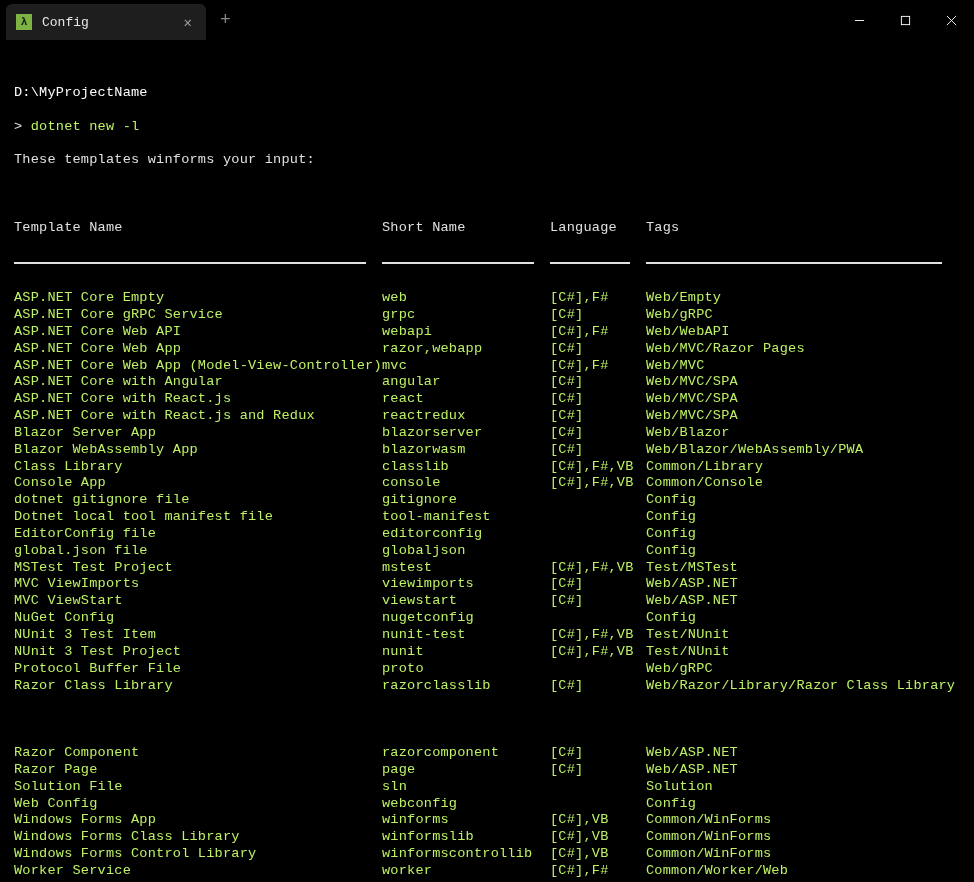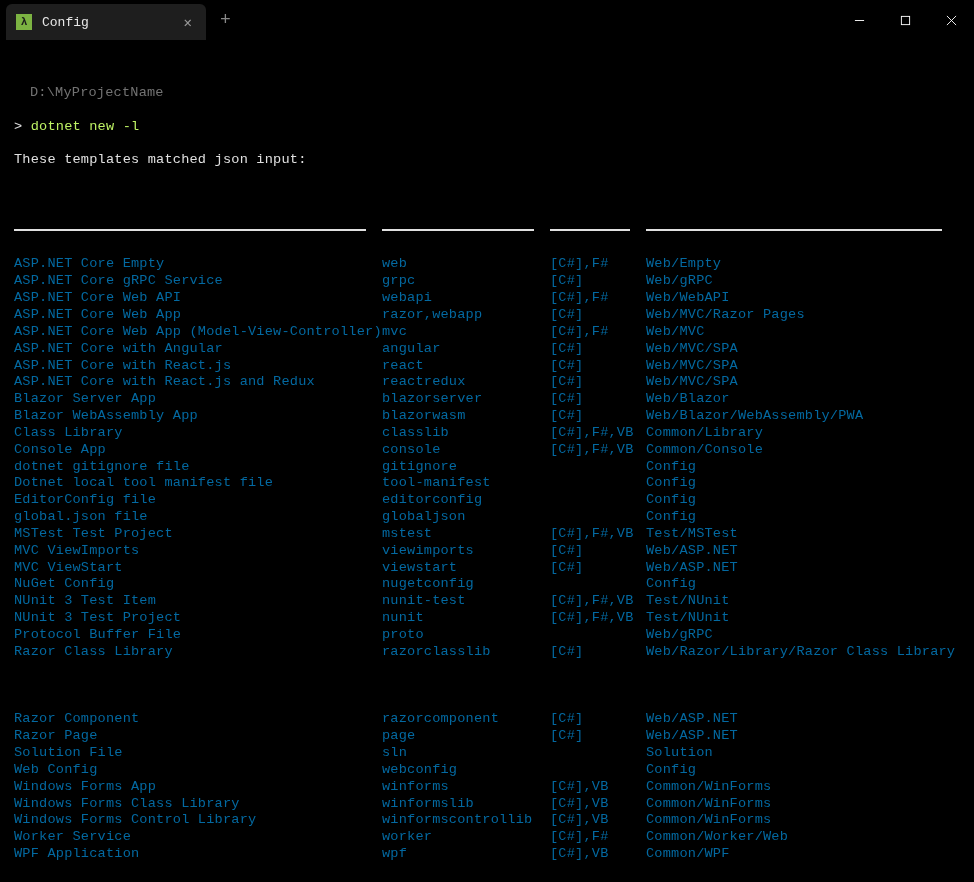--- a/index.html
+++ b/index.html
@@ -54,34 +54,34 @@
       color: #fff; cursor: pointer; font-size: 11px;
     }
     .win-btn svg { width: 11px; height: 11px; }
     .terminal {
       padding: 28px 14px 14px 14px;
       line-height: 1.24;
       white-space: pre;
       font-size: 13.6px;
       letter-spacing: 0.2px;
     }
-    .prompt-path { color: #737373; margin-left: 16px; }
+    .prompt-path { color: #ffffff; }
     .prompt-sym { color: #e0e0e0; }
     .cmd { color: #bef264; }
     .text-line { color: #e0e0e0; }
     .hr-underline { border-bottom: 2px solid #e0e0e0; display: inline-block; margin-top:1px; }
     .col1 { width: 368px; }
     .col2 { width: 168px; }
     .col3 { width: 96px; }
     .col4 { flex: 1; }
     .header-row { display: flex; color: #e0e0e0; }
     .hdr { overflow: hidden; }
     .rule-row { display: flex; margin-bottom: 3px; }
     .rule-row span { display:inline-block; }
-    .data-row { display: flex; color: #0369a1; align-items: center; }
+    .data-row { display: flex; color: #bef264; align-items: center; }
     .spacer { height: 17px; }
   </style>
 </head>
 <body>
 
 <div class="titlebar">
   <div class="titlebar-left">
     <div class="tab">
       <span class="tab-icon">λ</span>
       <span class="tab-title">Config</span>
@@ -110,22 +110,28 @@
           <line x1="1" y1="1" x2="11" y2="11"></line>
           <line x1="11" y1="1" x2="1" y2="11"></line>
         </svg>
     </div>
   </div>
 </div>
 
 <div class="terminal">
 <div><span class="prompt-path">D:\MyProjectName</span></div>
 <div><span class="prompt-sym">&gt;</span> <span class="cmd">dotnet new -l</span></div>
-<div class="text-line">These templates matched json input:</div>
+<div class="text-line">These templates winforms your input:</div>
 <div class="spacer"></div>
+<div class="header-row">
+  <span class="col1 hdr">Template Name</span>
+  <span class="col2 hdr">Short Name</span>
+  <span class="col3 hdr">Language</span>
+  <span class="col4 hdr">Tags</span>
+</div>
 <div class="rule-row">
   <span class="col1"><span class="hr-underline" id="r1" style="width: 352px;"></span></span>
   <span class="col2"><span class="hr-underline" id="r2" style="width: 152px;"></span></span>
   <span class="col3"><span class="hr-underline" id="r3" style="width: 80px;"></span></span>
   <span class="col4"><span class="hr-underline" id="r4" style="width: 296px;"></span></span>
 </div>
 <div id="tbody1"><div class="data-row"><span class="col1">ASP.NET Core Empty</span><span class="col2">web</span><span class="col3">[C#],F#</span><span class="col4">Web/Empty</span></div><div class="data-row"><span class="col1">ASP.NET Core gRPC Service</span><span class="col2">grpc</span><span class="col3">[C#]</span><span class="col4">Web/gRPC</span></div><div class="data-row"><span class="col1">ASP.NET Core Web API</span><span class="col2">webapi</span><span class="col3">[C#],F#</span><span class="col4">Web/WebAPI</span></div><div class="data-row"><span class="col1">ASP.NET Core Web App</span><span class="col2">razor,webapp</span><span class="col3">[C#]</span><span class="col4">Web/MVC/Razor Pages</span></div><div class="data-row"><span class="col1">ASP.NET Core Web App (Model-View-Controller)</span><span class="col2">mvc</span><span class="col3">[C#],F#</span><span class="col4">Web/MVC</span></div><div class="data-row"><span class="col1">ASP.NET Core with Angular</span><span class="col2">angular</span><span class="col3">[C#]</span><span class="col4">Web/MVC/SPA</span></div><div class="data-row"><span class="col1">ASP.NET Core with React.js</span><span class="col2">react</span><span class="col3">[C#]</span><span class="col4">Web/MVC/SPA</span></div><div class="data-row"><span class="col1">ASP.NET Core with React.js and Redux</span><span class="col2">reactredux</span><span class="col3">[C#]</span><span class="col4">Web/MVC/SPA</span></div><div class="data-row"><span class="col1">Blazor Server App</span><span class="col2">blazorserver</span><span class="col3">[C#]</span><span class="col4">Web/Blazor</span></div><div class="data-row"><span class="col1">Blazor WebAssembly App</span><span class="col2">blazorwasm</span><span class="col3">[C#]</span><span class="col4">Web/Blazor/WebAssembly/PWA</span></div><div class="data-row"><span class="col1">Class Library</span><span class="col2">classlib</span><span class="col3">[C#],F#,VB</span><span class="col4">Common/Library</span></div><div class="data-row"><span class="col1">Console App</span><span class="col2">console</span><span class="col3">[C#],F#,VB</span><span class="col4">Common/Console</span></div><div class="data-row"><span class="col1">dotnet gitignore file</span><span class="col2">gitignore</span><span class="col3"></span><span class="col4">Config</span></div><div class="data-row"><span class="col1">Dotnet local tool manifest file</span><span class="col2">tool-manifest</span><span class="col3"></span><span class="col4">Config</span></div><div class="data-row"><span class="col1">EditorConfig file</span><span class="col2">editorconfig</span><span class="col3"></span><span class="col4">Config</span></div><div class="data-row"><span class="col1">global.json file</span><span class="col2">globaljson</span><span class="col3"></span><span class="col4">Config</span></div><div class="data-row"><span class="col1">MSTest Test Project</span><span class="col2">mstest</span><span class="col3">[C#],F#,VB</span><span class="col4">Test/MSTest</span></div><div class="data-row"><span class="col1">MVC ViewImports</span><span class="col2">viewimports</span><span class="col3">[C#]</span><span class="col4">Web/ASP.NET</span></div><div class="data-row"><span class="col1">MVC ViewStart</span><span class="col2">viewstart</span><span class="col3">[C#]</span><span class="col4">Web/ASP.NET</span></div><div class="data-row"><span class="col1">NuGet Config</span><span class="col2">nugetconfig</span><span class="col3"></span><span class="col4">Config</span></div><div class="data-row"><span class="col1">NUnit 3 Test Item</span><span class="col2">nunit-test</span><span class="col3">[C#],F#,VB</span><span class="col4">Test/NUnit</span></div><div class="data-row"><span class="col1">NUnit 3 Test Project</span><span class="col2">nunit</span><span class="col3">[C#],F#,VB</span><span class="col4">Test/NUnit</span></div><div class="data-row"><span class="col1">Protocol Buffer File</span><span class="col2">proto</span><span class="col3"></span><span class="col4">Web/gRPC</span></div><div class="data-row"><span class="col1">Razor Class Library</span><span class="col2">razorclasslib</span><span class="col3">[C#]</span><span class="col4">Web/Razor/Library/Razor Class Library</span></div></div>
 <div class="spacer"></div>
 <div id="tbody2"><div class="data-row"><span class="col1">Razor Component</span><span class="col2">razorcomponent</span><span class="col3">[C#]</span><span class="col4">Web/ASP.NET</span></div><div class="data-row"><span class="col1">Razor Page</span><span class="col2">page</span><span class="col3">[C#]</span><span class="col4">Web/ASP.NET</span></div><div class="data-row"><span class="col1">Solution File</span><span class="col2">sln</span><span class="col3"></span><span class="col4">Solution</span></div><div class="data-row"><span class="col1">Web Config</span><span class="col2">webconfig</span><span class="col3"></span><span class="col4">Config</span></div><div class="data-row"><span class="col1">Windows Forms App</span><span class="col2">winforms</span><span class="col3">[C#],VB</span><span class="col4">Common/WinForms</span></div><div class="data-row"><span class="col1">Windows Forms Class Library</span><span class="col2">winformslib</span><span class="col3">[C#],VB</span><span class="col4">Common/WinForms</span></div><div class="data-row"><span class="col1">Windows Forms Control Library</span><span class="col2">winformscontrollib</span><span class="col3">[C#],VB</span><span class="col4">Common/WinForms</span></div><div class="data-row"><span class="col1">Worker Service</span><span class="col2">worker</span><span class="col3">[C#],F#</span><span class="col4">Common/Worker/Web</span></div><div class="data-row"><span class="col1">WPF Application</span><span class="col2">wpf</span><span class="col3">[C#],VB</span><span class="col4">Common/WPF</span></div></div>
 </div>

